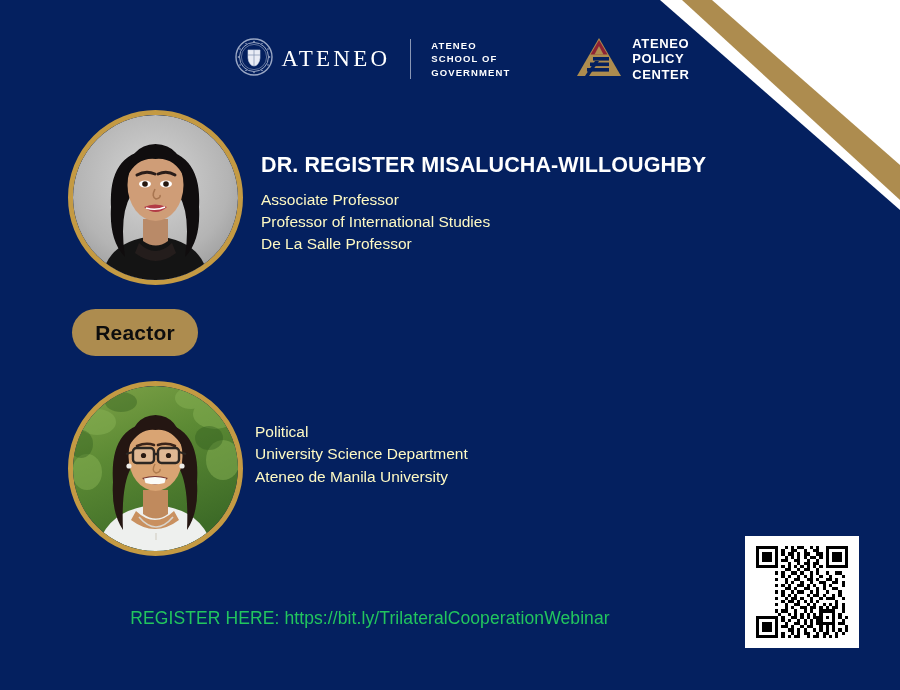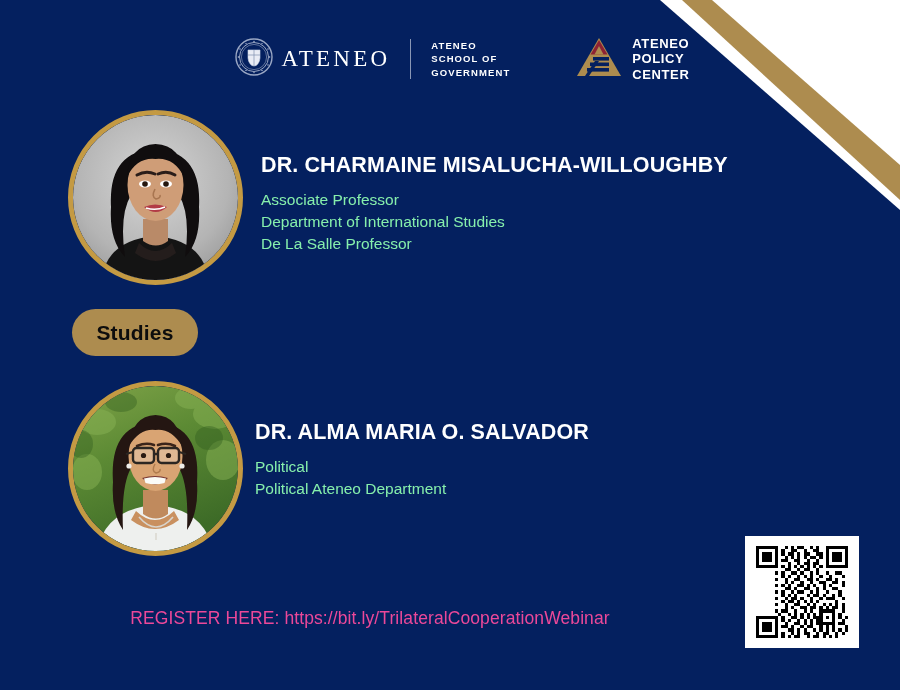--- a/index.html
+++ b/index.html
@@ -153,21 +153,21 @@
     color: #ffffff;
     font-size: 21.5px;
     font-weight: bold;
     letter-spacing: 0.1px;
     line-height: 1.1;
     margin-bottom: 11px;
     white-space: nowrap;
   }
 
   .speaker-line {
-    color: #86efac;
+    color: #fef9c3;
     font-size: 15.5px;
     font-weight: normal;
     line-height: 1.44;
     white-space: nowrap;
   }
 
   .speaker-1 .speaker-text { margin-left: 18px; }
   .speaker-2 .speaker-text { margin-left: 12px; }
 
   
@@ -191,21 +191,21 @@
     letter-spacing: 0.2px;
   }
 
   
   .register {
     position: absolute;
     top: 608px;
     left: 0;
     width: 740px;
     text-align: center;
-    color: #ec4899;
+    color: #22c55e;
     font-size: 17.5px;
     letter-spacing: 0.1px;
     z-index: 4;
   }
 
   
   .qr-frame {
     position: absolute;
     left: 745px;
     top: 536px;
@@ -323,29 +323,29 @@
 
             <path d="M82 74 q-4 8 1 10 q5 -1 4 -4" stroke="#a87550" stroke-width="1.6" fill="none"></path>
 
             <path d="M71 92 q11 -5 23 0 q-11 10 -23 0 z" fill="#b23b46"></path>
             <path d="M73 93 q10 3 19 -1" stroke="#ffffff" stroke-width="1.6" fill="none"></path>
           </svg>
         </div>
       </div>
     </div>
     <div class="speaker-text">
-      <div class="speaker-name">DR. CHARMAINE MISALUCHA-WILLOUGHBY</div>
+      <div class="speaker-name">DR. REGISTER MISALUCHA-WILLOUGHBY</div>
       <div class="speaker-line">Associate Professor</div>
-      <div class="speaker-line">Department of International Studies</div>
+      <div class="speaker-line">Professor of International Studies</div>
       <div class="speaker-line">De La Salle Professor</div>
     </div>
   </div>
 
   <div class="reactor-badge">
-    <span class="reactor-label">Studies</span>
+    <span class="reactor-label">Reactor</span>
   </div>
 
   <div class="speaker speaker-2">
     <div class="portrait-wrap">
       <div class="portrait-ring">
         <div class="portrait-photo">
           <svg viewBox="0 0 165 165" preserveAspectRatio="xMidYMid slice">
             <defs>
               <linearGradient id="bg2" x1="0" y1="0" x2="0.4" y2="1">
                 <stop offset="0%" stop-color="#7fa348"></stop>
@@ -398,23 +398,23 @@
             <circle cx="56" cy="80" r="2.6" fill="#f0eeea"></circle>
             <circle cx="109" cy="80" r="2.6" fill="#f0eeea"></circle>
 
             <path d="M66 131 q17 20 34 0" stroke="#d8d4cc" stroke-width="1.6" fill="none"></path>
             <path d="M83 147 v7" stroke="#d8d4cc" stroke-width="1.4"></path>
           </svg>
         </div>
       </div>
     </div>
     <div class="speaker-text">
-      <div class="speaker-name">DR. ALMA MARIA O. SALVADOR</div>
       <div class="speaker-line">Political</div>
-      <div class="speaker-line">Political Ateneo Department</div>
+      <div class="speaker-line">University Science Department</div>
+      <div class="speaker-line">Ateneo de Manila University</div>
     </div>
   </div>
 
   <div class="register">REGISTER HERE: https://bit.ly/TrilateralCooperationWebinar</div>
 
   <div class="qr-frame">
     <svg viewBox="0 0 29 29" shape-rendering="crispEdges">
       <rect width="29" height="29" fill="#ffffff"></rect>
       <g fill="#000000">
 

